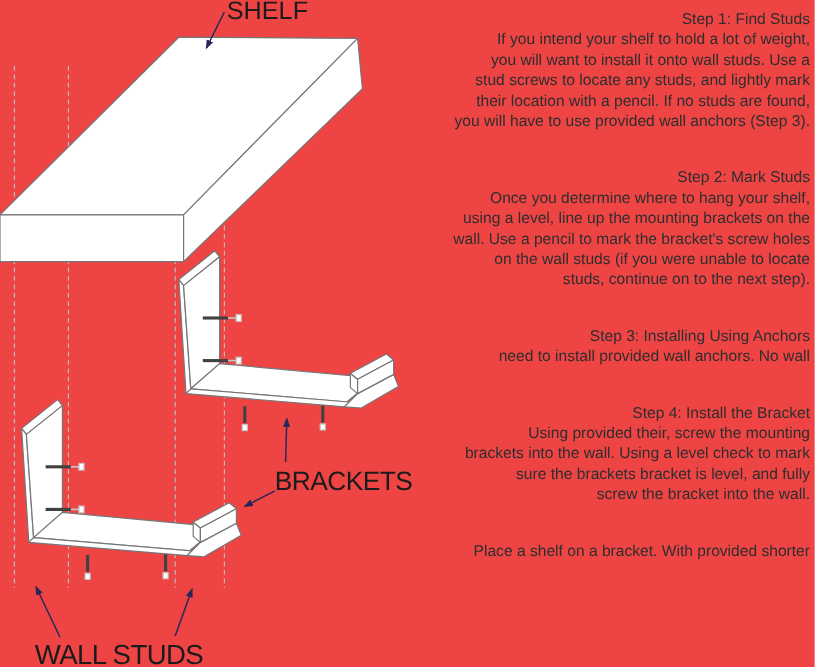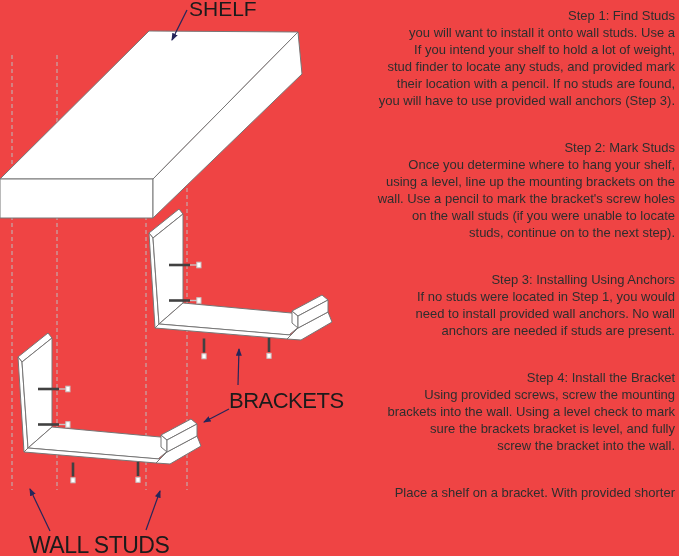--- a/index.html
+++ b/index.html
@@ -100,43 +100,41 @@
 
       <text x="189" y="16" class="dlabel lbl-shelf">SHELF</text>
       <text x="229" y="408" class="dlabel lbl-brackets">BRACKETS</text>
       <text x="29" y="553" class="dlabel lbl-wallstuds">WALL STUDS</text>
     </svg>
   </div>
 
   <div class="steps-column">
       <div class="step">
         <div class="step-title">Step 1: Find Studs</div>
+        <div class="step-line">If you intend your shelf to hold a lot of weight,</div>
         <div class="step-line">you will want to install it onto wall studs. Use a</div>
-        <div class="step-line">If you intend your shelf to hold a lot of weight,</div>
-        <div class="step-line">stud finder to locate any studs, and provided mark</div>
+        <div class="step-line">stud screws to locate any studs, and lightly mark</div>
         <div class="step-line">their location with a pencil. If no studs are found,</div>
         <div class="step-line">you will have to use provided wall anchors (Step 3).</div>
       </div>
       <div class="step">
         <div class="step-title">Step 2: Mark Studs</div>
         <div class="step-line">Once you determine where to hang your shelf,</div>
         <div class="step-line">using a level, line up the mounting brackets on the</div>
         <div class="step-line">wall. Use a pencil to mark the bracket's screw holes</div>
         <div class="step-line">on the wall studs (if you were unable to locate</div>
         <div class="step-line">studs, continue on to the next step).</div>
       </div>
       <div class="step">
         <div class="step-title">Step 3: Installing Using Anchors</div>
-        <div class="step-line">If no studs were located in Step 1, you would</div>
         <div class="step-line">need to install provided wall anchors. No wall</div>
-        <div class="step-line">anchors are needed if studs are present.</div>
       </div>
       <div class="step">
         <div class="step-title">Step 4: Install the Bracket</div>
-        <div class="step-line">Using provided screws, screw the mounting</div>
+        <div class="step-line">Using provided their, screw the mounting</div>
         <div class="step-line">brackets into the wall. Using a level check to mark</div>
         <div class="step-line">sure the brackets bracket is level, and fully</div>
         <div class="step-line">screw the bracket into the wall.</div>
       </div>
       <div class="step">
         <div class="step-line">Place a shelf on a bracket. With provided shorter</div>
       </div>
     </div>
 
 </div>

